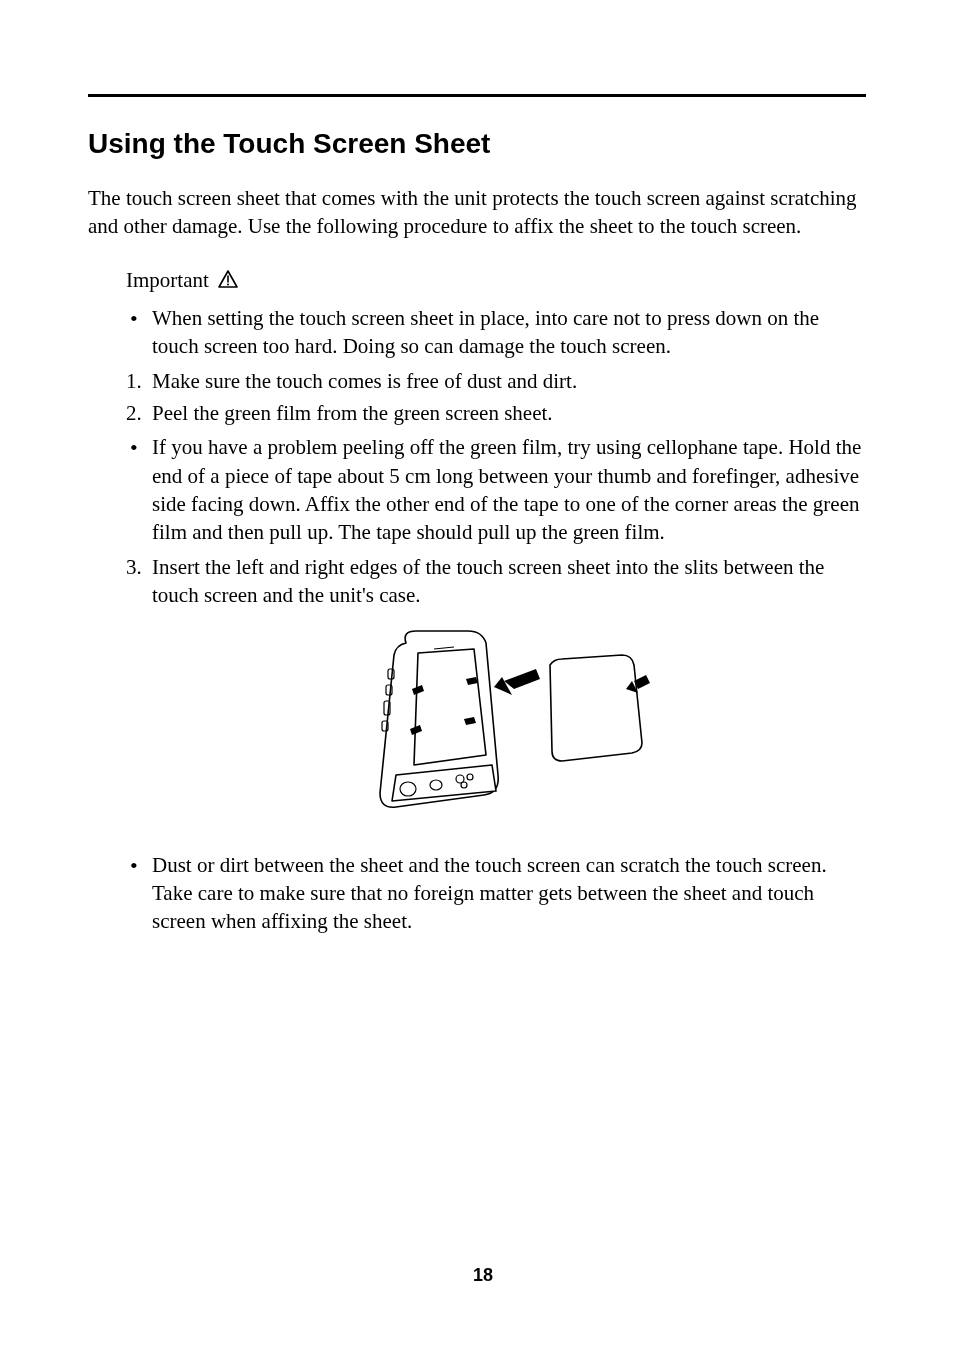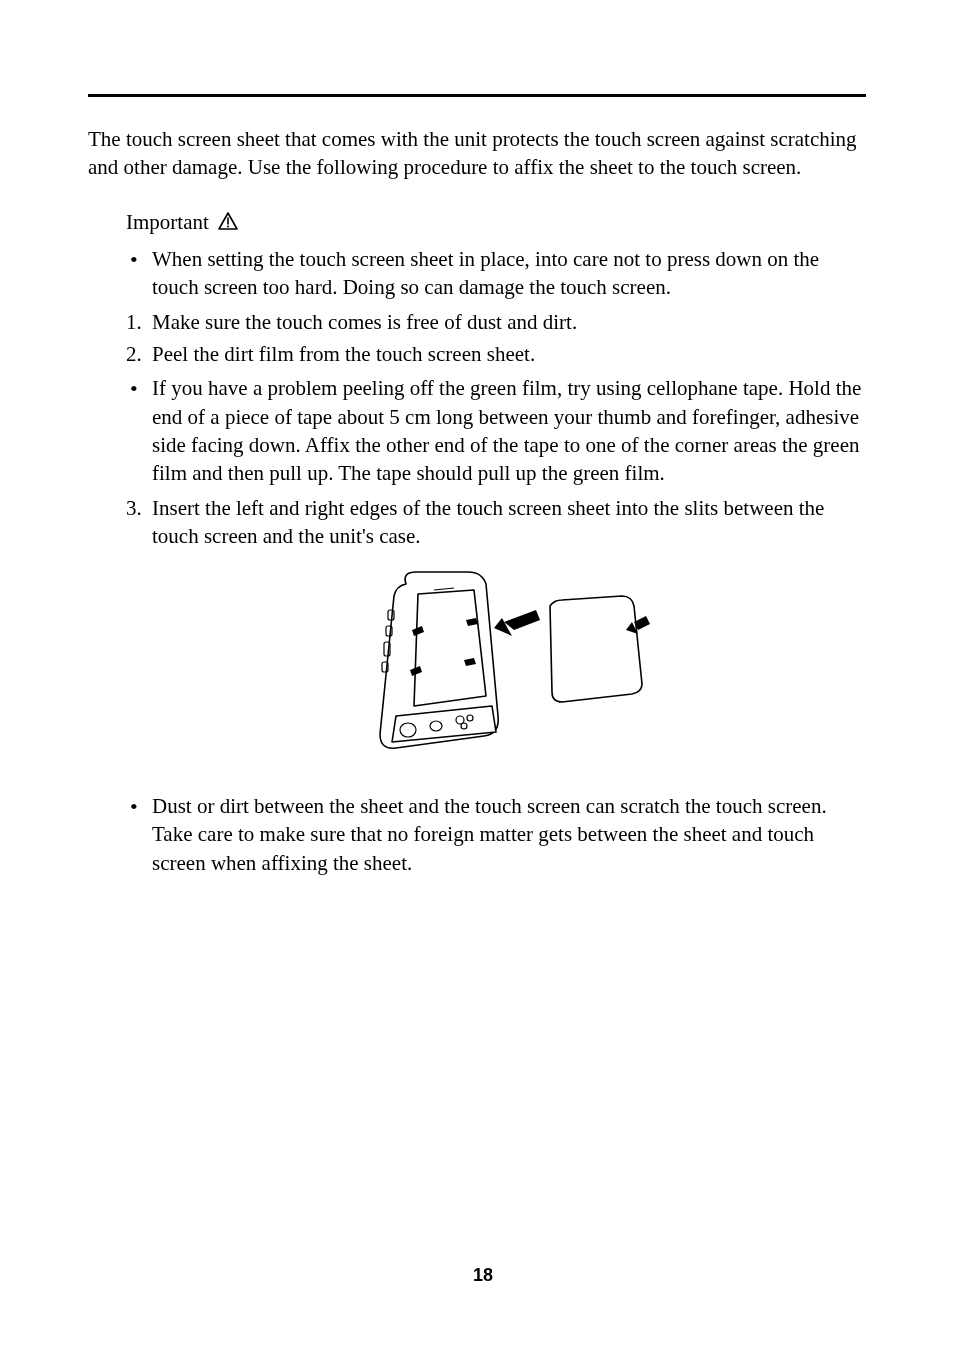--- a/index.html
+++ b/index.html
@@ -108,20 +108,21 @@
     font-size: 18px;
   }
 </style>
 </head>
 <body>
 
 <div class="page">
 
   <hr class="rule">
 
+  <h1 class="section-title">Using the Touch Screen Sheet</h1>
 
   <p class="intro">The touch screen sheet that comes with the unit protects the touch screen against scratching and other damage. Use the following procedure to affix the sheet to the touch screen.</p>
 
   <p class="important-line">
     <span>Important</span>
     <span class="icon">
       <svg width="20" height="18" viewBox="0 0 20 18">
         <path d="M10 1 L19 17 L1 17 Z" fill="none" stroke="#000" stroke-width="1.6" stroke-linejoin="round"></path>
         <line x1="10" y1="6" x2="10" y2="12" stroke="#000" stroke-width="1.6" stroke-linecap="round"></line>
         <circle cx="10" cy="14.6" r="1" fill="#000"></circle>
@@ -130,21 +131,21 @@
   </p>
 
   <div class="content-block">
 
     <ul class="bullets">
       <li>When setting the touch screen sheet in place, into care not to press down on the touch screen too hard. Doing so can damage the touch screen.</li>
     </ul>
 
     <ol class="steps">
       <li>Make sure the touch comes is free of dust and dirt.</li>
-      <li>Peel the dirt film from the touch screen sheet.</li>
+      <li>Peel the green film from the green screen sheet.</li>
     </ol>
 
 
     <ul class="bullets">
       <li>If you have a problem peeling off the green film, try using cellophane tape. Hold the end of a piece of tape about 5 cm long between your thumb and forefinger, adhesive side facing down. Affix the other end of the tape to one of the corner areas the green film and then pull up. The tape should pull up the green film.</li>
     </ul>
 
     <ol class="steps" start="3" style="counter-reset: step 2;">
       <li>Insert the left and right edges of the touch screen sheet into the slits between the touch screen and the unit's case.</li>
     </ol>

